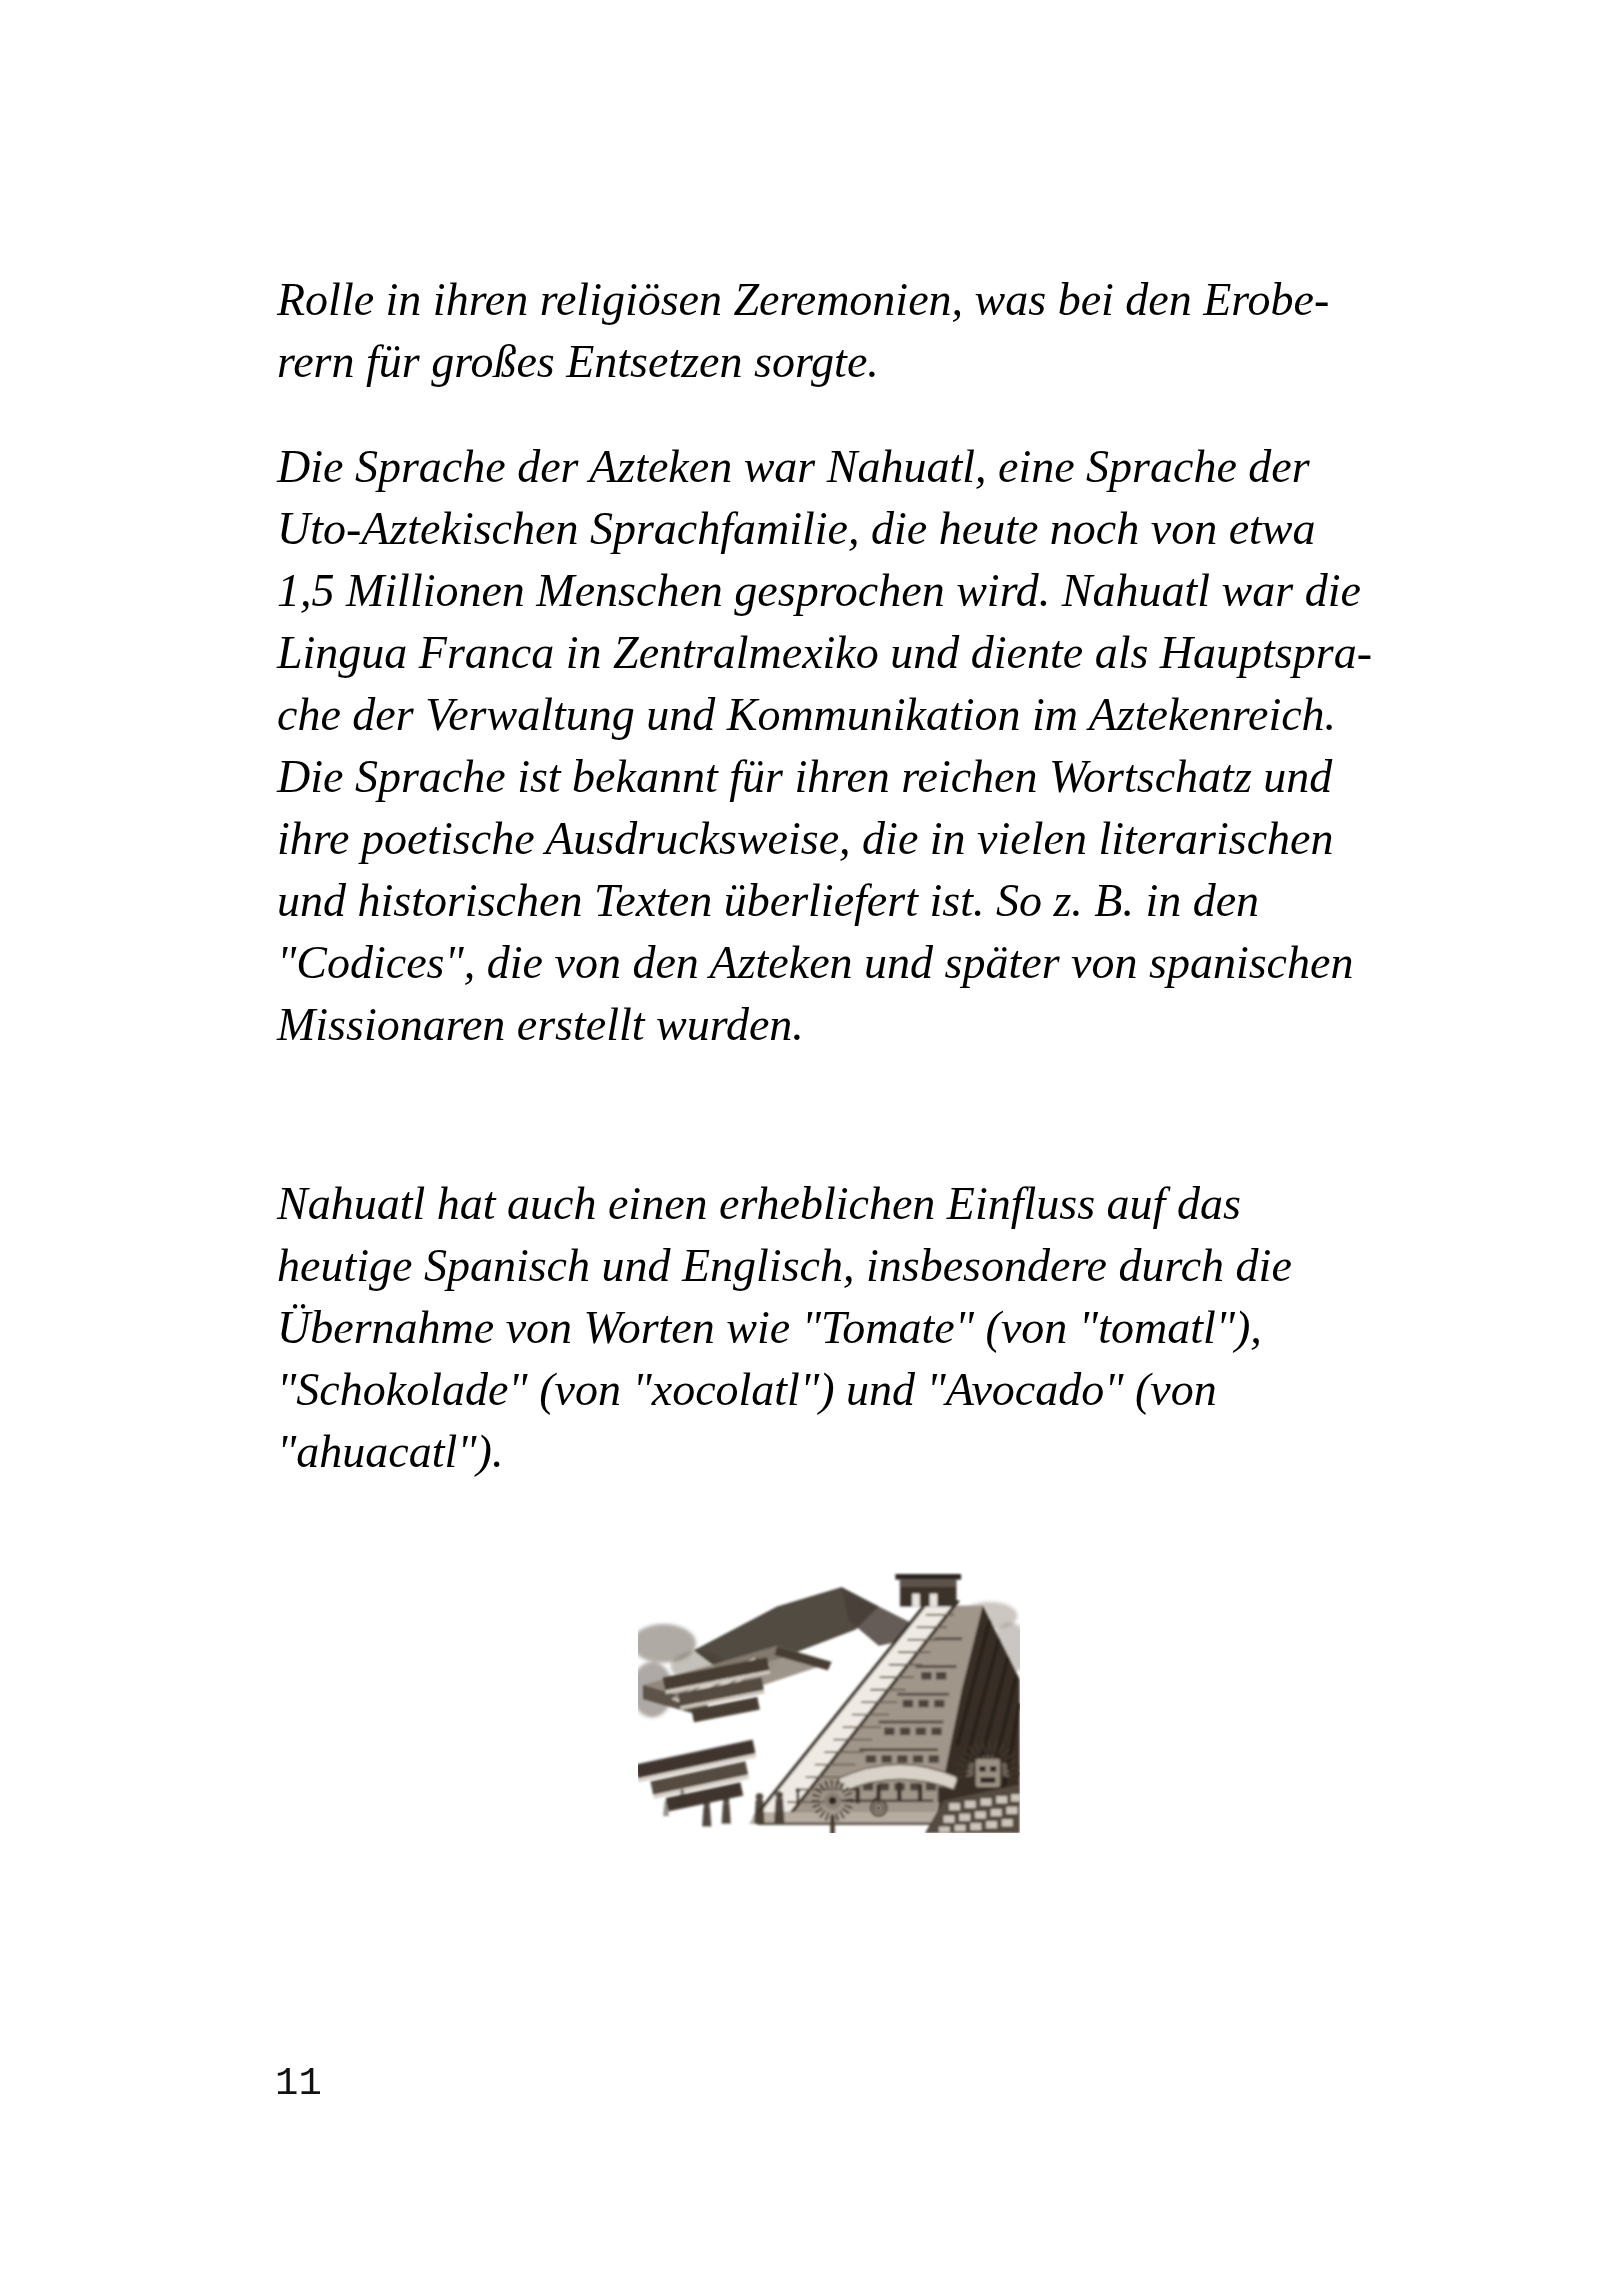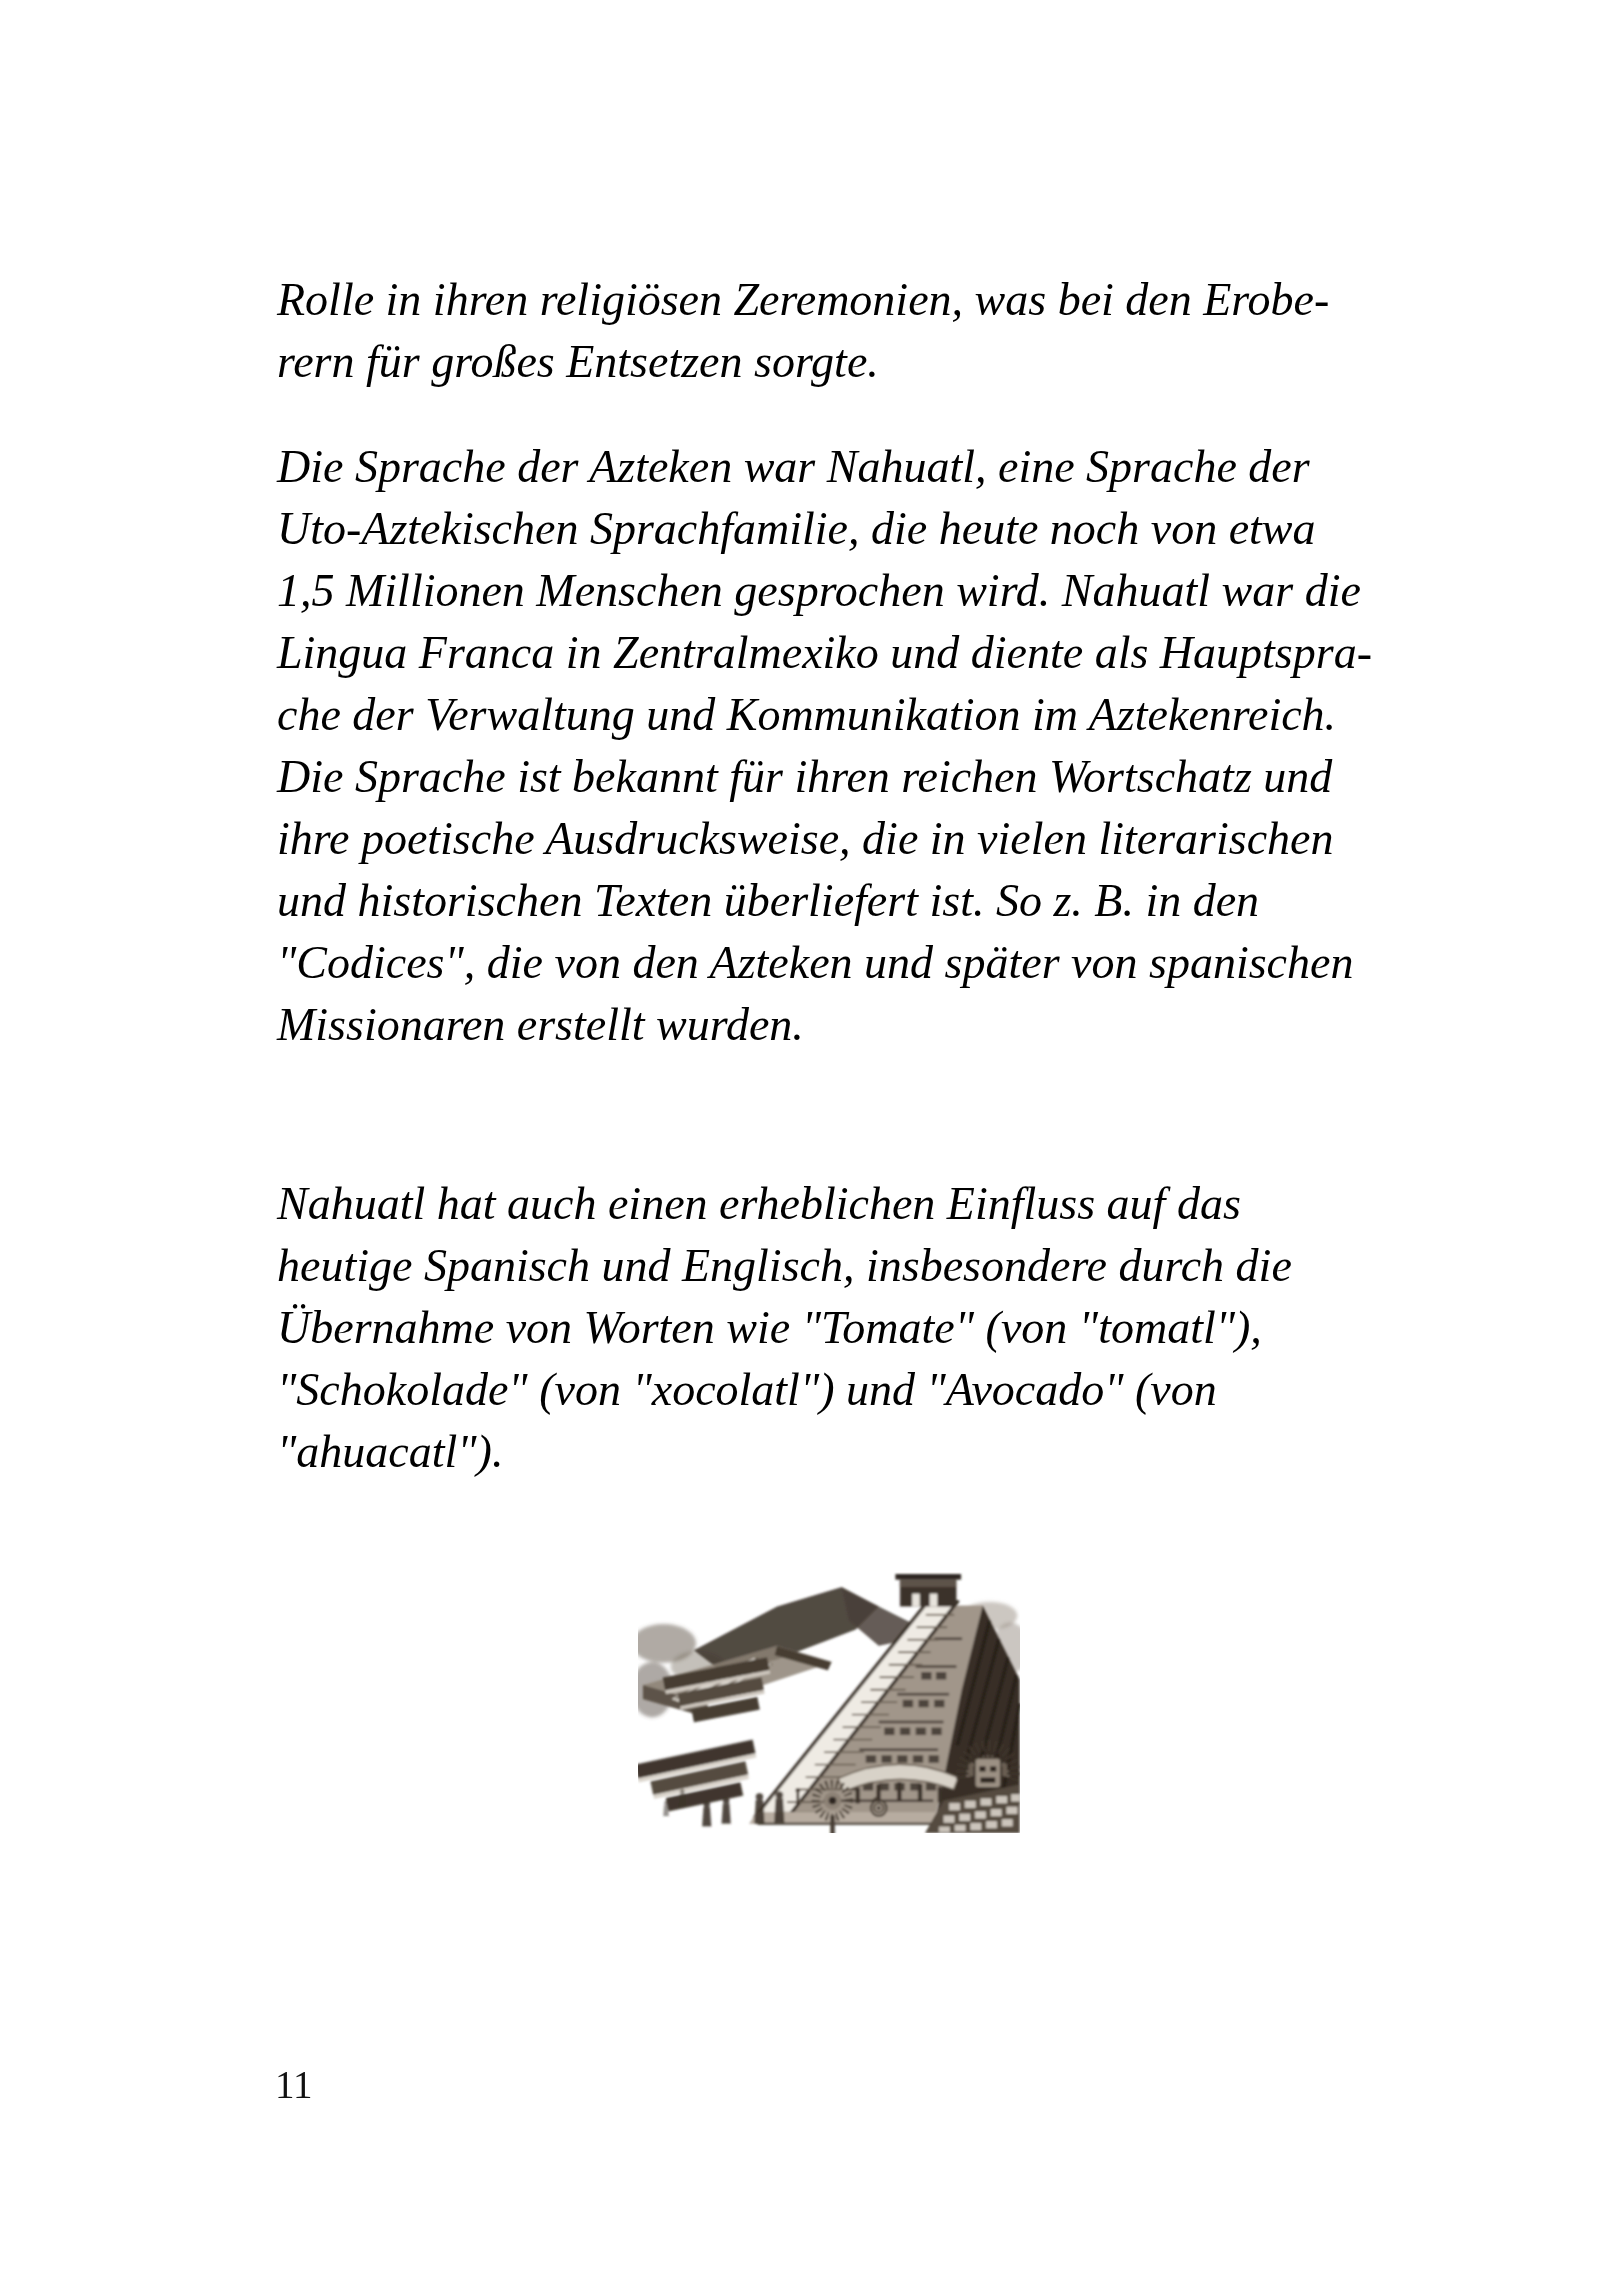--- a/index.html
+++ b/index.html
@@ -34,21 +34,21 @@
     position: absolute;
     left: 638px;
     top: 1551px;
     width: 382px;
     height: 282px;
   }
   .page-number {
     position: absolute;
     left: 275px;
     top: 2065px;
-    font-family: Liberation Serif, serif;
+    font-family: Liberation Mono, monospace;
     font-size: 39px;
     line-height: 39px;
     color: #111111;
   }
 </style>
 </head>
 <body>
 
 <div class="page">
 

